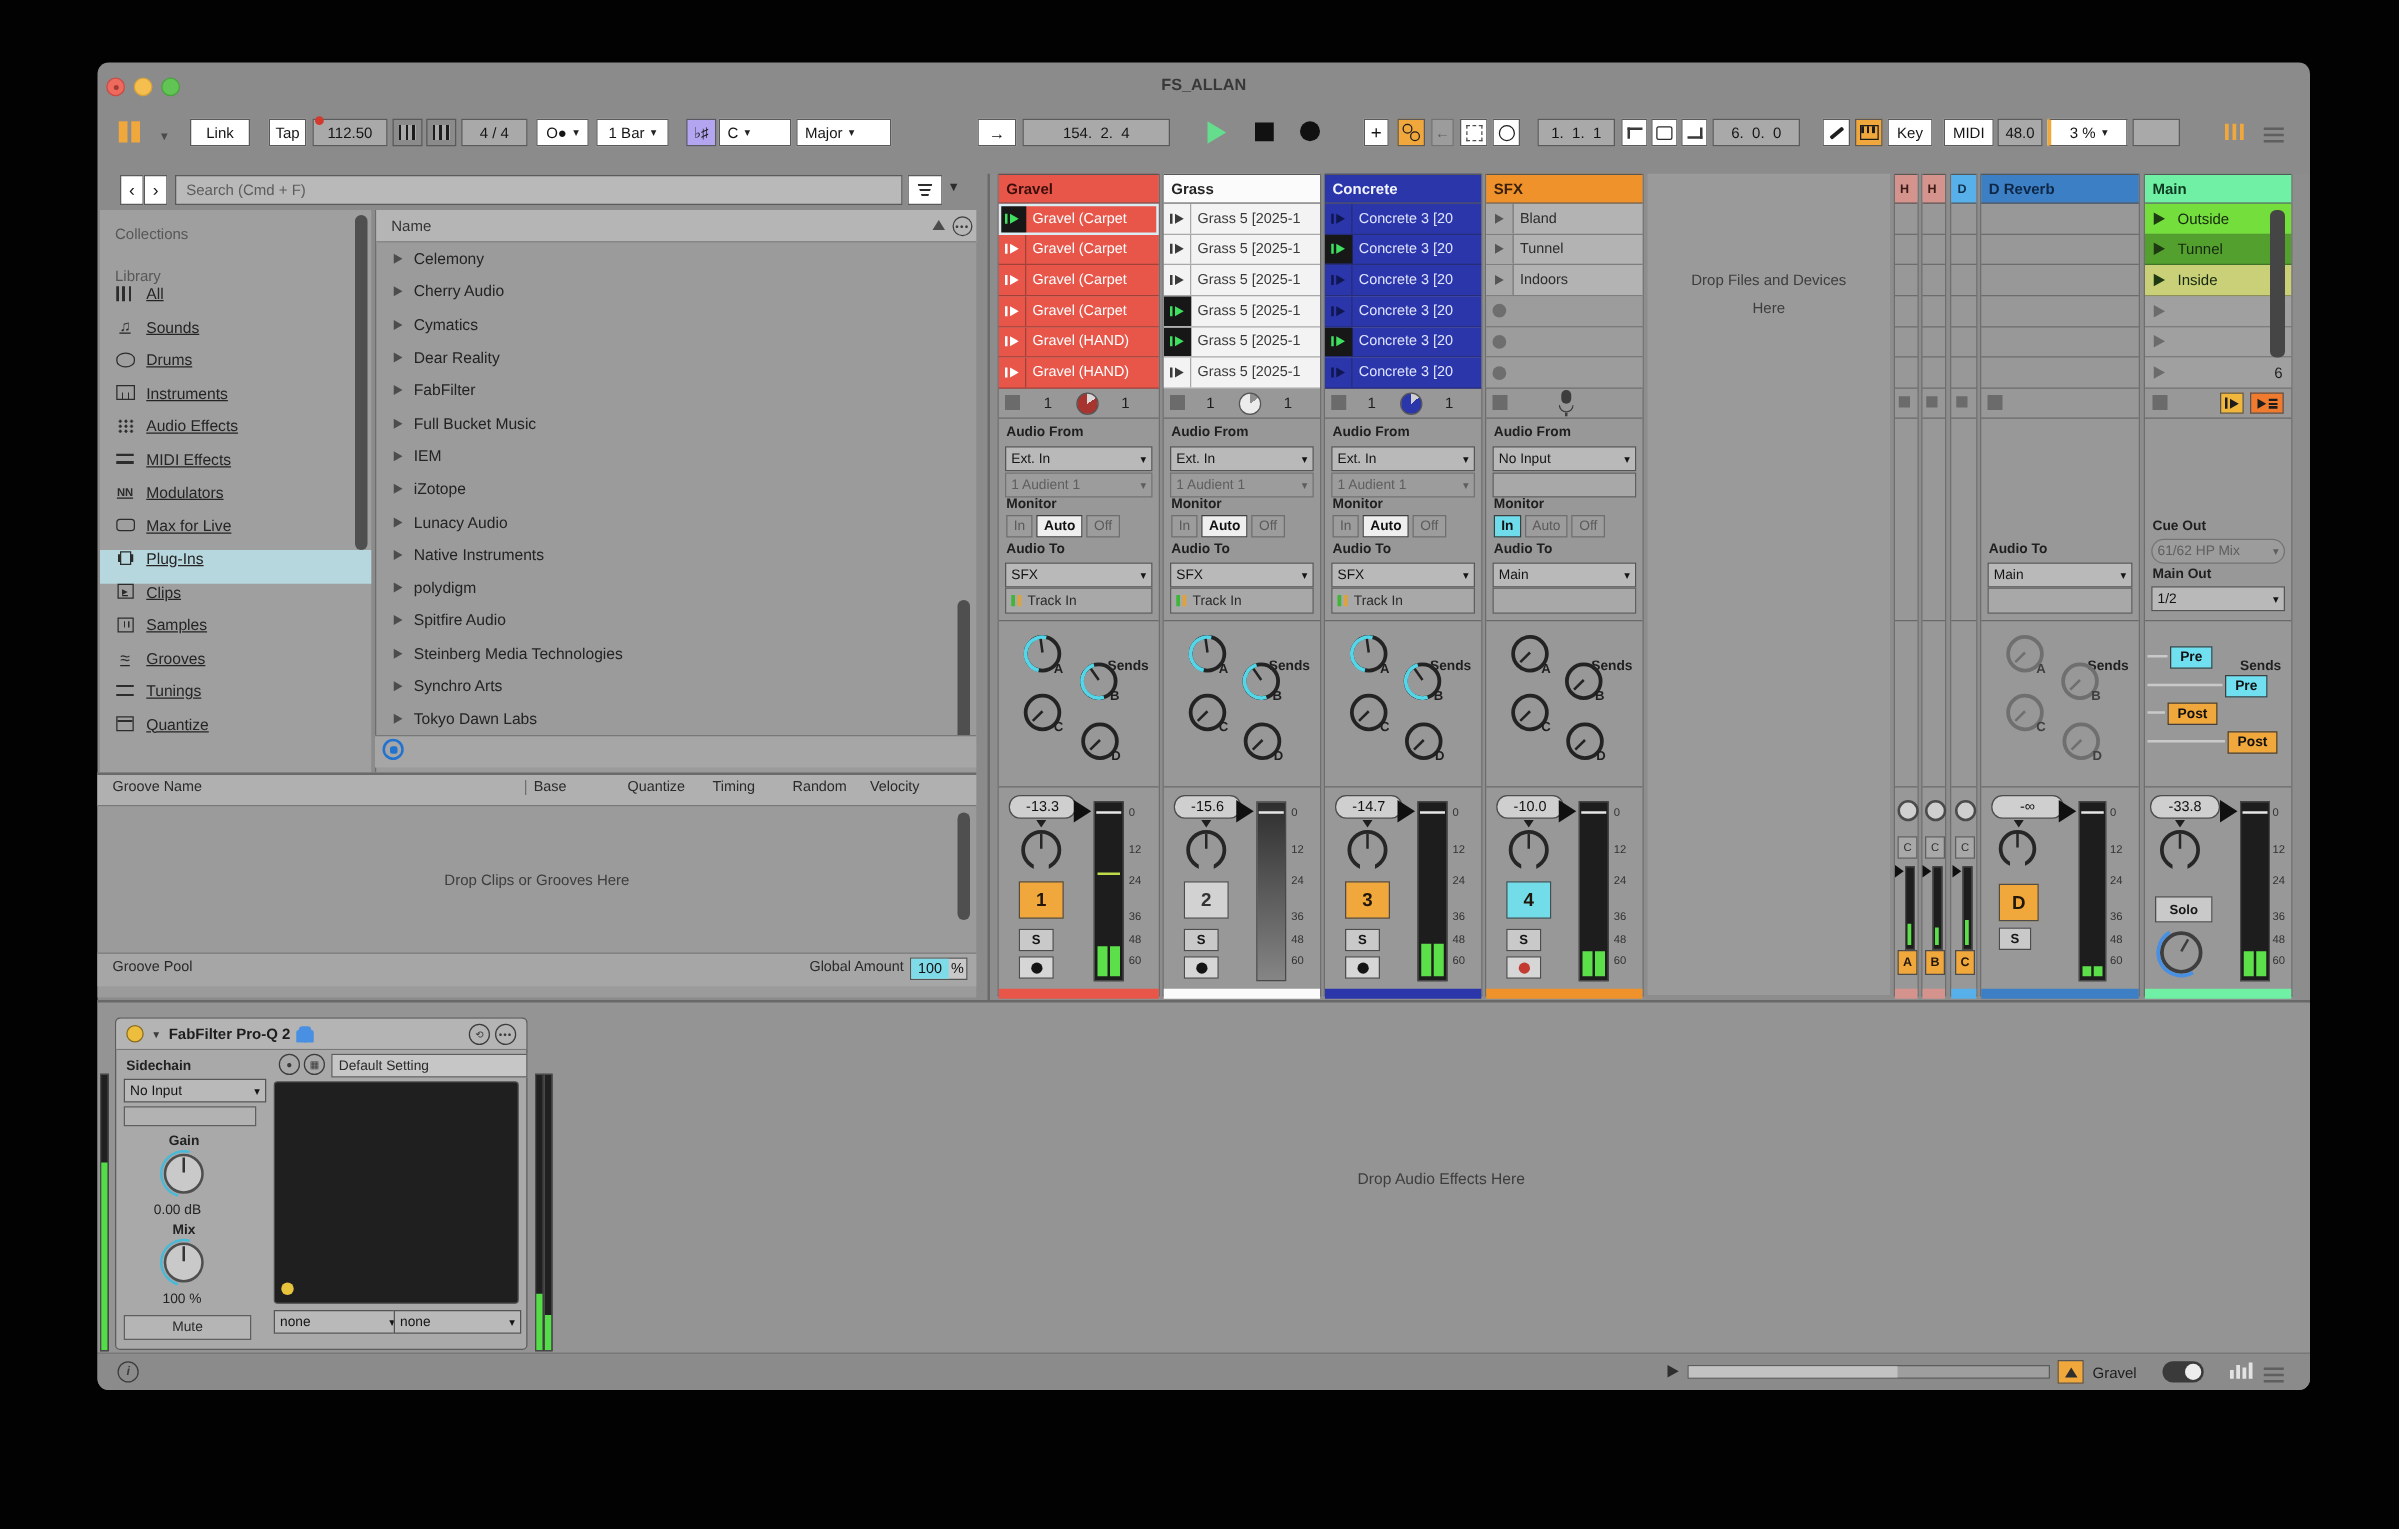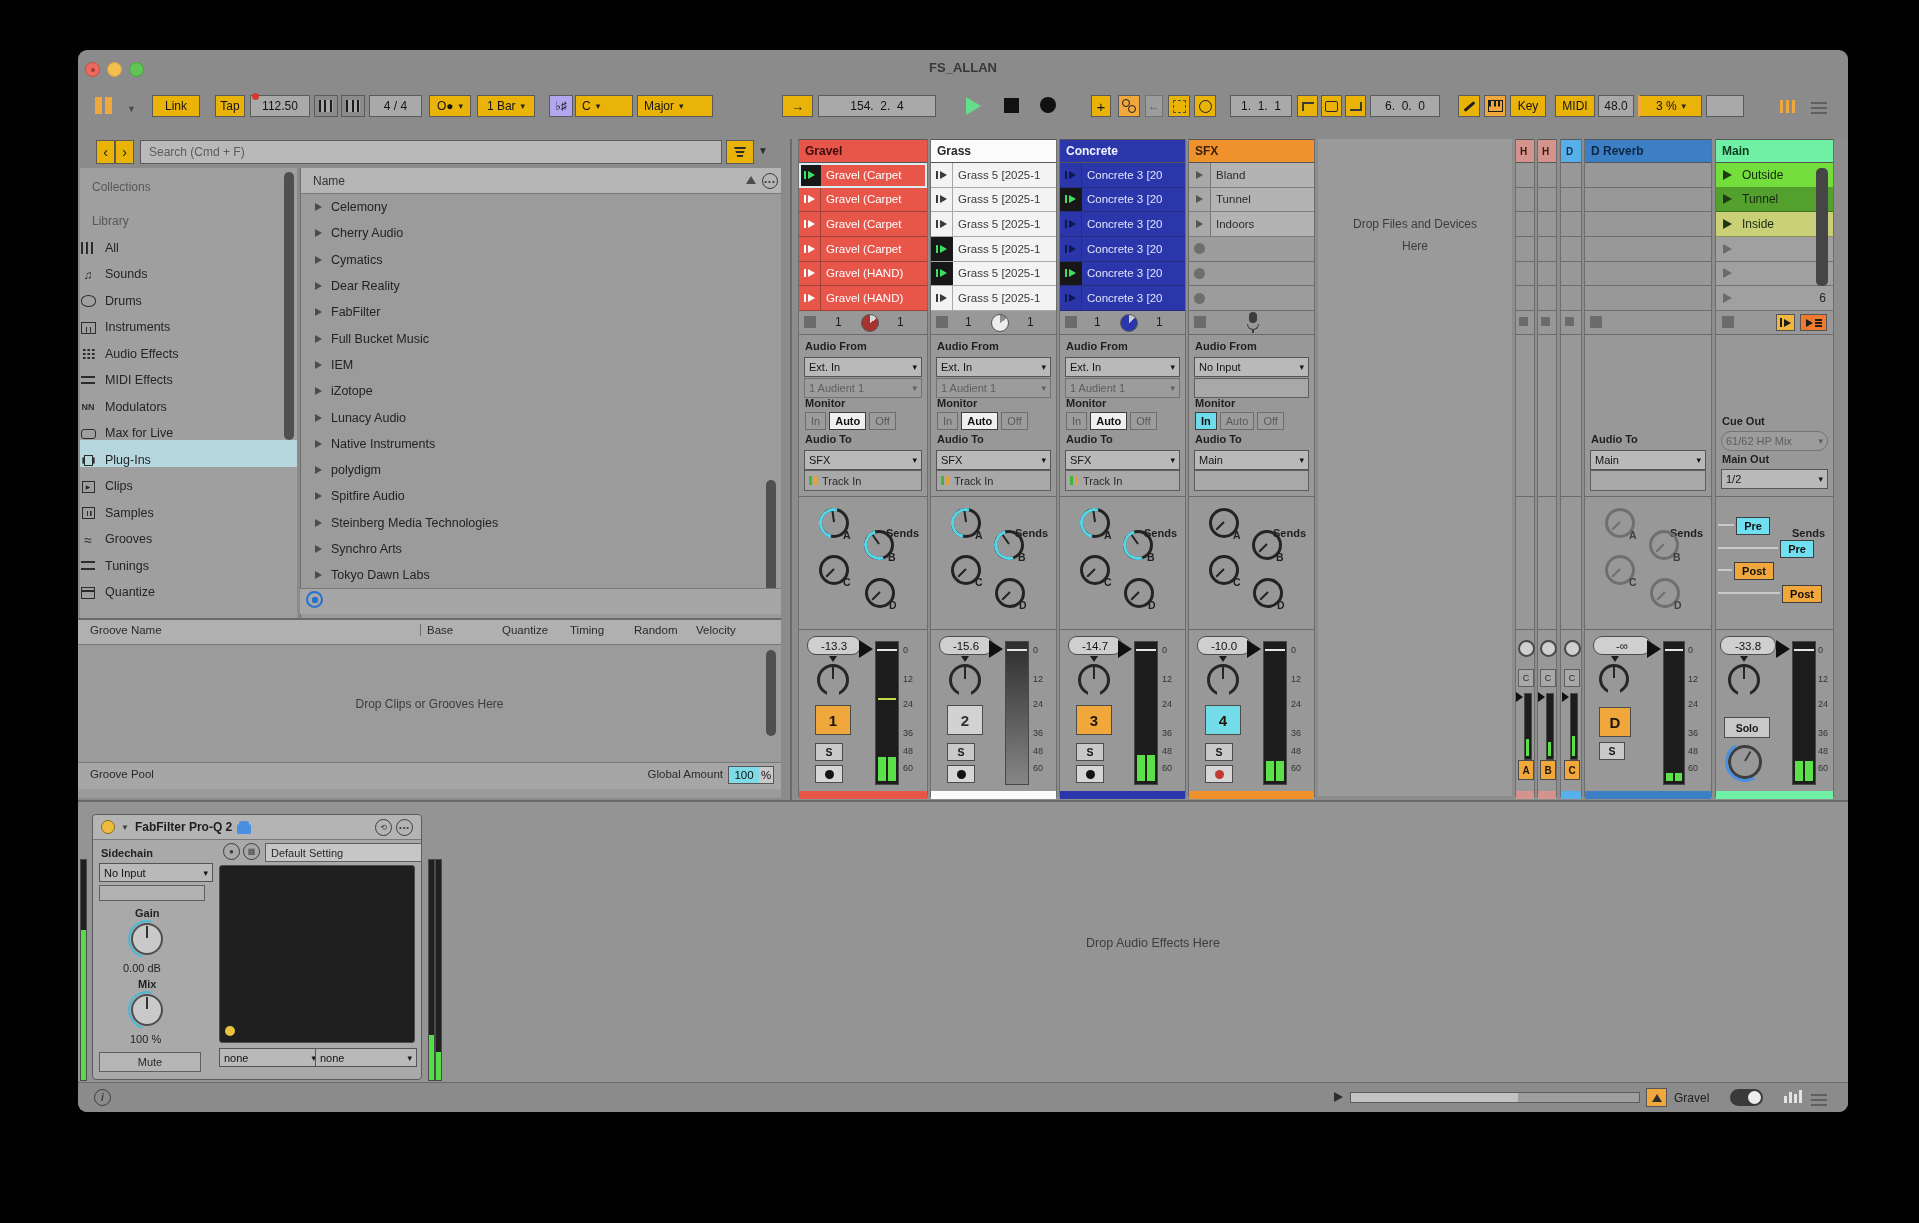--- a/index.html
+++ b/index.html
@@ -2,33 +2,33 @@
 <html><head>
 <meta charset="utf-8">
 <style>
   html,body{margin:0;padding:0;background:#000;font-family:"Liberation Sans",sans-serif;}
   #stage{position:relative;width:1919px;height:1223px;background:#020202;overflow:hidden;}
   .a{position:absolute;box-sizing:border-box;}
   #win{position:absolute;left:78px;top:50px;width:1770px;height:1062px;background:#8b8b8b;border-radius:9px;box-sizing:border-box;}
   
   .tl{width:15px;height:15px;border-radius:50%;}
   #title{left:0;right:0;top:10px;text-align:center;font-size:13px;font-weight:700;color:#383838;}
-  .tbtn{display:flex;align-items:center;justify-content:center;height:22px;background:#eab308;border:1px solid #5a5a5a;color:#151515;font-size:12px;white-space:pre;}
+  .tbtn{display:flex;align-items:center;justify-content:center;height:22px;background:#ffffff;border:1px solid #5a5a5a;color:#151515;font-size:12px;white-space:pre;}
   .tval{background:#a9a9a9;border:1px solid #5a5a5a;display:flex;align-items:center;justify-content:center;height:22px;font-size:12px;color:#151515;white-space:pre;}
   .dda::after{content:"▾";font-size:9px;margin-left:5px;color:#222;}
   .dim{color:#5e5e5e!important;border-color:#737373!important;background:#9c9c9c!important;}
   .tri-r{width:0;height:0;border-left:15px solid #64dd8c;border-top:9px solid transparent;border-bottom:9px solid transparent;}
   .sq{width:15px;height:15px;background:#111;}
   .cir{width:16px;height:16px;background:#111;border-radius:50%;}
   .obox{background:#f0a73c;border:1px solid #5a5a5a;}
   .bars3 s{display:inline-block;width:3px;height:13px;background:#f0a73c;margin:0 1.5px;}
   .ham s{display:block;width:16px;height:2.5px;background:#5f5f5f;margin:2.5px 0;}
   s{text-decoration:none;}
   .srch{background:#b9b9b9;border:1px solid #5a5a5a;color:#5c5c5c;font-size:12px;display:flex;align-items:center;padding:0 8px;}
-  .sitem{display:flex;align-items:flex-end;height:26.5px;font-size:12.5px;color:#252525;}
+  .sitem{display:flex;align-items:flex-start;height:26.5px;padding-left:12px;font-size:12.5px;color:#252525;text-decoration:underline;}
   .sitem.selected{background:#b7d7de;}
   .shead{height:26px;display:flex;align-items:flex-end;padding-left:12px;font-size:12px;color:#575757;}
   .bi{width:16px;height:13px;margin-right:9px;position:relative;flex:none;display:flex;align-items:center;justify-content:center;font-size:12px;color:#2c2c2c;}
   .i-all{background:repeating-linear-gradient(90deg,#2c2c2c 0 2px,transparent 2px 5px);height:12px;width:14px;}
   .i-drums{border:1.6px solid #2c2c2c;border-radius:50%/44%;height:10px;}
   .i-keys{border:1.6px solid #2c2c2c;height:10px;background:linear-gradient(90deg,transparent 0 30%,#2c2c2c 30% 36%,transparent 36% 62%,#2c2c2c 62% 68%,transparent 68%);background-size:100% 55%;background-repeat:no-repeat;background-position:bottom;}
   .i-dots{background-image:radial-gradient(#2c2c2c 1.1px,transparent 1.3px);background-size:4.5px 4px;height:12px;width:13px;}
   .i-midifx{background:linear-gradient(#2c2c2c 0 2px,transparent 2px 6px,#2c2c2c 6px 8px,transparent 8px);height:9px;width:14px;}
   .i-m4l{border:1.6px solid #2c2c2c;border-radius:3px;height:8px;width:13px;}
   .i-plug{border:1.6px solid #2c2c2c;height:9px;width:7px;box-shadow:-4px 0 0 -2.4px #2c2c2c,4px 0 0 -2.4px #2c2c2c;}

